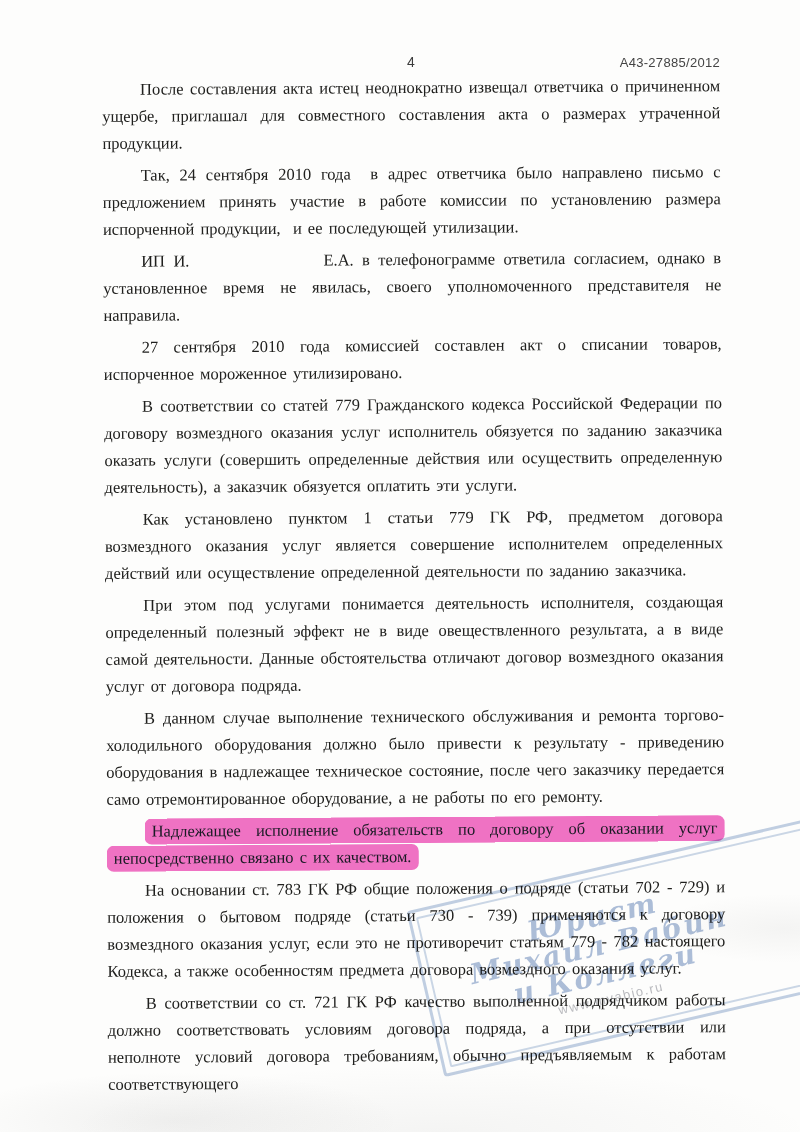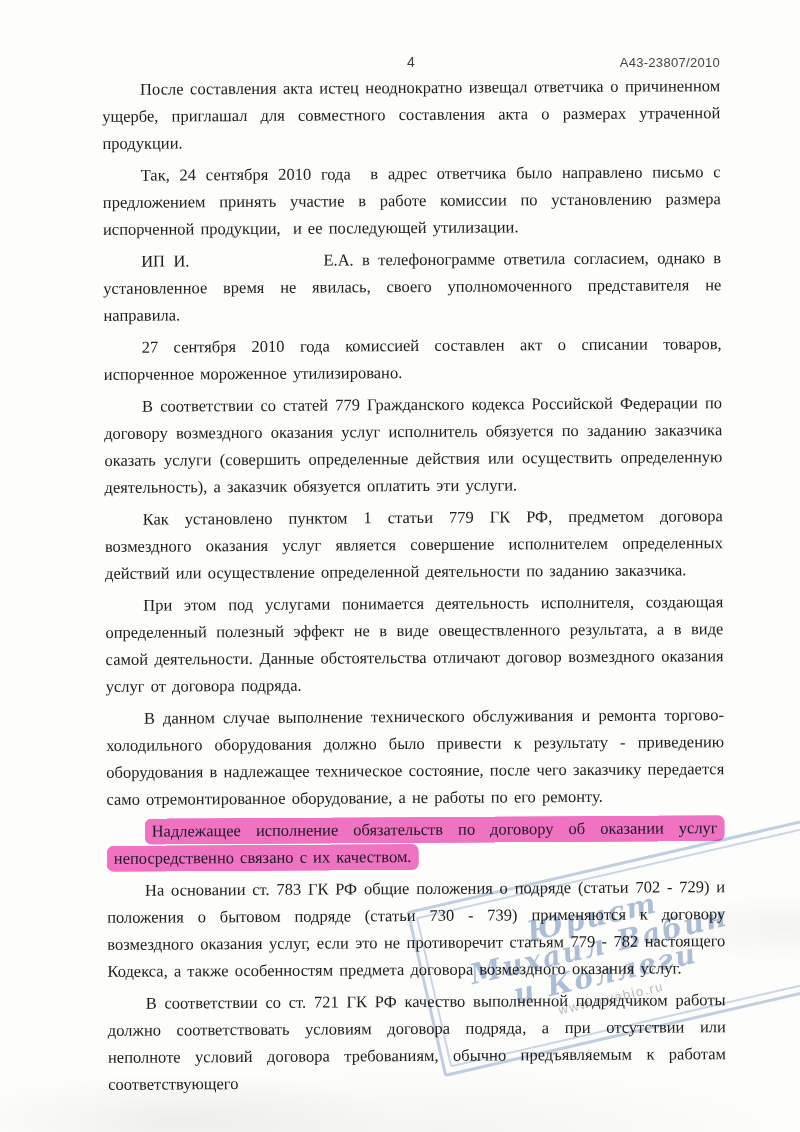--- a/index.html
+++ b/index.html
@@ -80,21 +80,21 @@
     color:rgba(150,152,160,0.65);
   }
 </style>
 </head>
 <body>
 
 <div class="scan">
 
   <div class="header-row">
     <span class="pagenum">4</span>
-    <span class="casenum">А43-23807/2010</span>
+    <span class="casenum">А43-27885/2012</span>
   </div>
 
   <div class="body-text" id="paragraphs-host">
       <p>После составления акта истец неоднократно извещал ответчика о причиненном ущербе, приглашал для совместного составления акта о размерах утраченной продукции.</p>
       <p>Так, 24 сентября 2010 года&nbsp; в адрес ответчика было направлено письмо с предложением принять участие в работе комиссии по установлению размера испорченной продукции,&nbsp; и ее последующей утилизации.</p>
       <p>ИП И.&nbsp;&nbsp;&nbsp;&nbsp;&nbsp;&nbsp;&nbsp;&nbsp;&nbsp;&nbsp;&nbsp;&nbsp;&nbsp;&nbsp;&nbsp; Е.А. в телефонограмме ответила согласием, однако в установленное время не явилась, своего уполномоченного представителя не направила.</p>
       <p>27 сентября 2010 года комиссией составлен акт о списании товаров, испорченное мороженное утилизировано.</p>
       <p>В соответствии со статей 779 Гражданского кодекса Российской Федерации по договору возмездного оказания услуг исполнитель обязуется по заданию заказчика оказать услуги (совершить определенные действия или осуществить определенную деятельность), а заказчик обязуется оплатить эти услуги.</p>
       <p>Как установлено пунктом 1 статьи 779 ГК РФ, предметом договора возмездного оказания услуг является совершение исполнителем определенных действий или осуществление определенной деятельности по заданию заказчика.</p>
       <p>При этом под услугами понимается деятельность исполнителя, создающая определенный полезный эффект не в виде овеществленного результата, а в виде самой деятельности. Данные обстоятельства отличают договор возмездного оказания услуг от договора подряда.</p>

